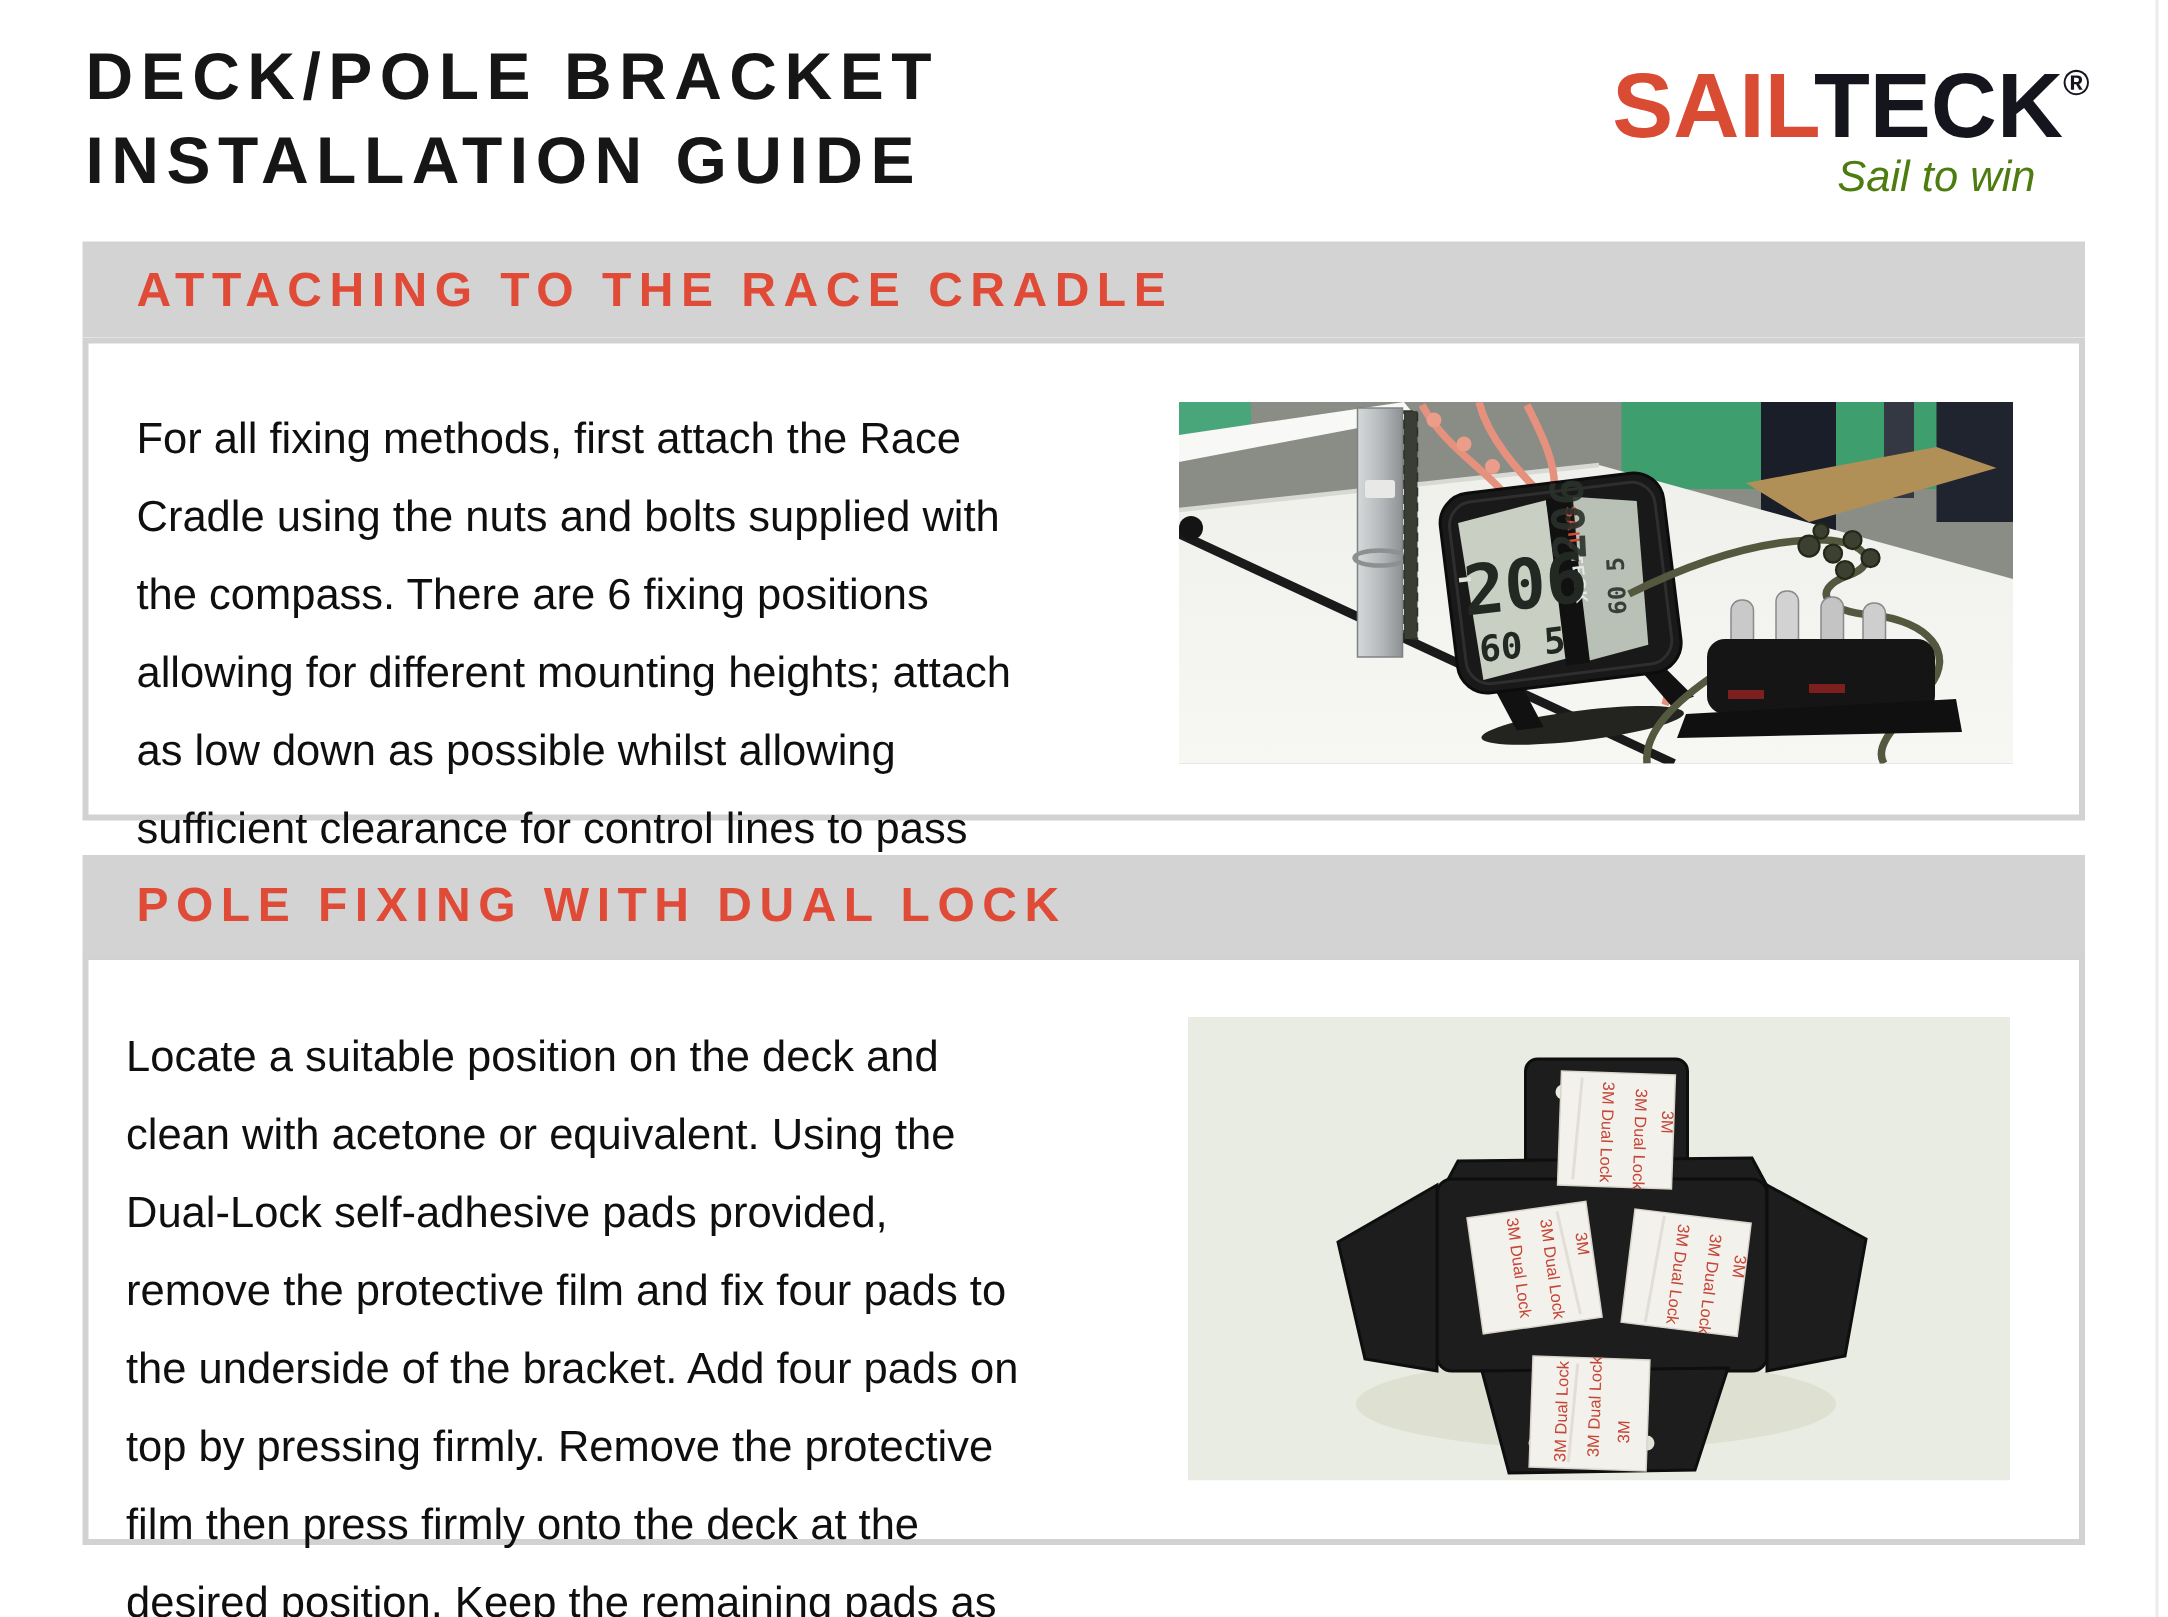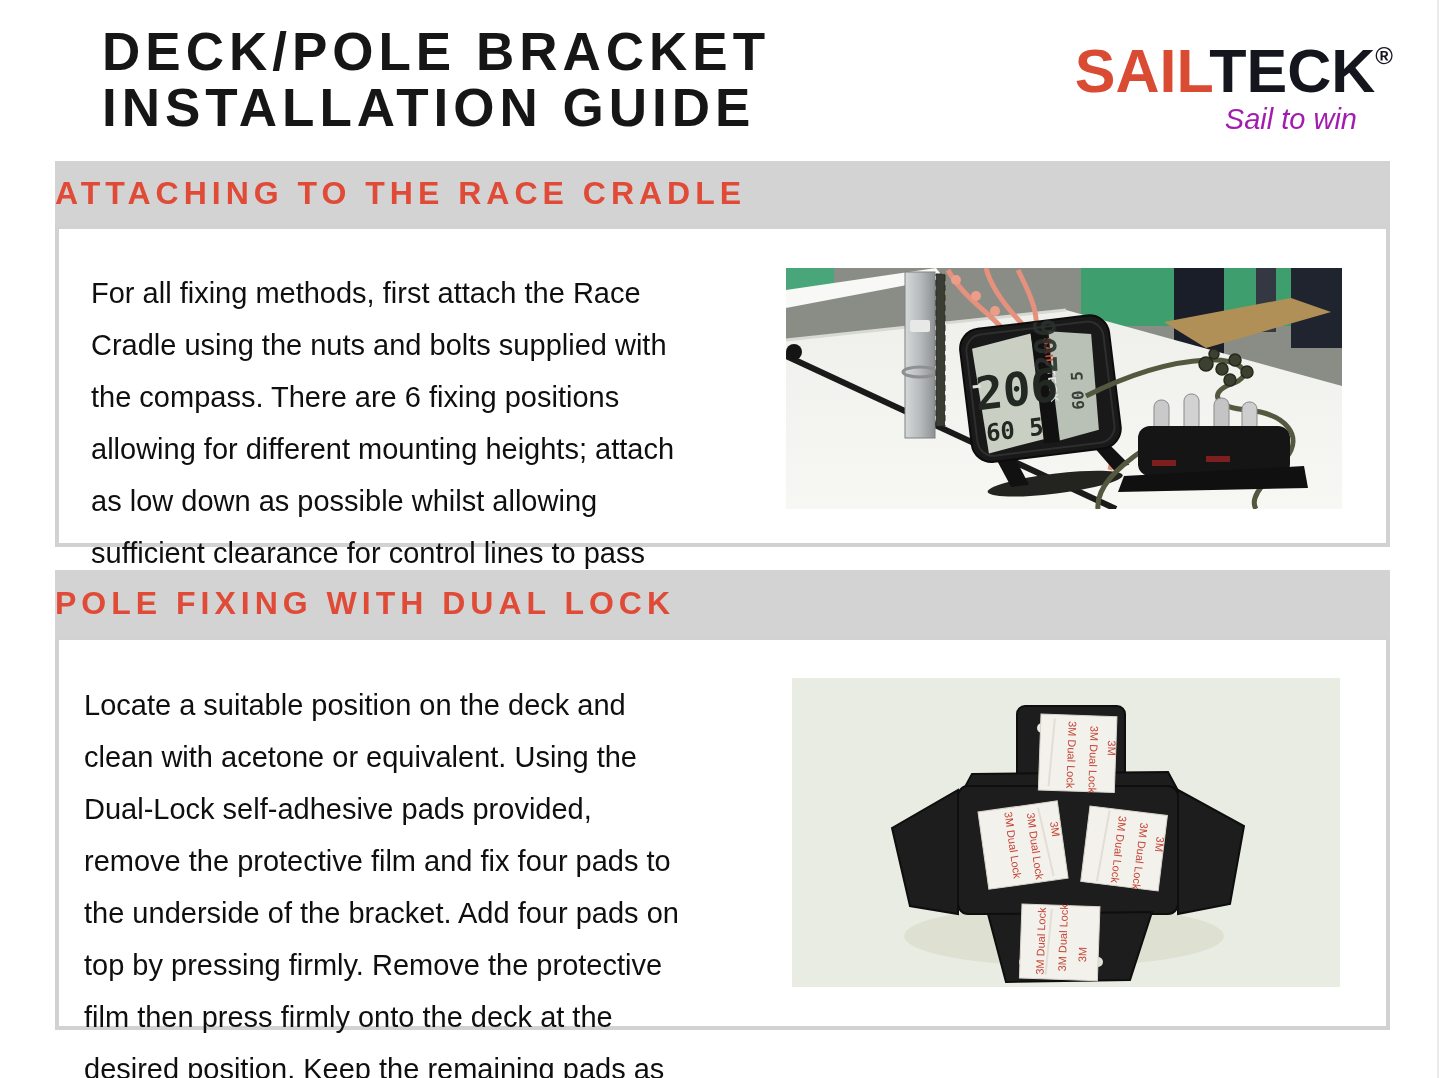--- a/index.html
+++ b/index.html
@@ -8,41 +8,41 @@
   .page {
     position:relative; width:1445px; height:1078px; background:#ffffff;
     overflow:hidden;
   }
   .scan-edge {
     position:absolute; left:1437px; top:0; width:2px; height:1078px;
     background:#ebebeb;
   }
   .page-title {
     position:absolute; left:57px; top:24px;
-    font-size:53px; line-height:56px; font-weight:bold;
-    letter-spacing:5px; color:#161616; white-space:pre-line;margin-left:45px;
+    font-size:44px; line-height:56px; font-weight:bold;
+    letter-spacing:5px; color:#161616; white-space:pre-line;
   }
   .logo-block { position:absolute; top:26px; right:52px; text-align:right; }
   .logo-word { font-size:61px; font-weight:bold; letter-spacing:0px; line-height:60px; }
   .logo-sail { color:#d94b33; }
   .logo-teck { color:#15151e; }
   .logo-reg  { color:#15151e; font-size:24px; vertical-align:28px; font-weight:bold; }
   .logo-tagline {
-    font-size:29px; font-style:italic; color:#a21caf;
+    font-size:29px; font-style:italic; color:#4d7c0f;
     padding-right:36px; margin-top:2px;
   }
   .section-bar {
     position:absolute; left:55px; width:1335px; background:#d3d3d3;
     display:flex; align-items:center;
   }
   .bar-1 { top:161px; height:64px; }
   .bar-2 { top:570px; height:66px; }
   .section-heading {
     font-size:32px; font-weight:bold; letter-spacing:5px;
-    color:#e04b38; 
+    color:#e04b38; padding-left:36px;
   }
   .panel {
     position:absolute; left:55px; width:1335px;
     background:#ffffff; border:4px solid #d2d2d2;
   }
   .panel-1 { top:225px; height:322px; }
   .panel-2 { top:636px; height:394px; }
   .body-text {
     position:absolute; font-size:29px; line-height:52px; color:#0f0f0f;
     white-space:pre-line; width:710px;

